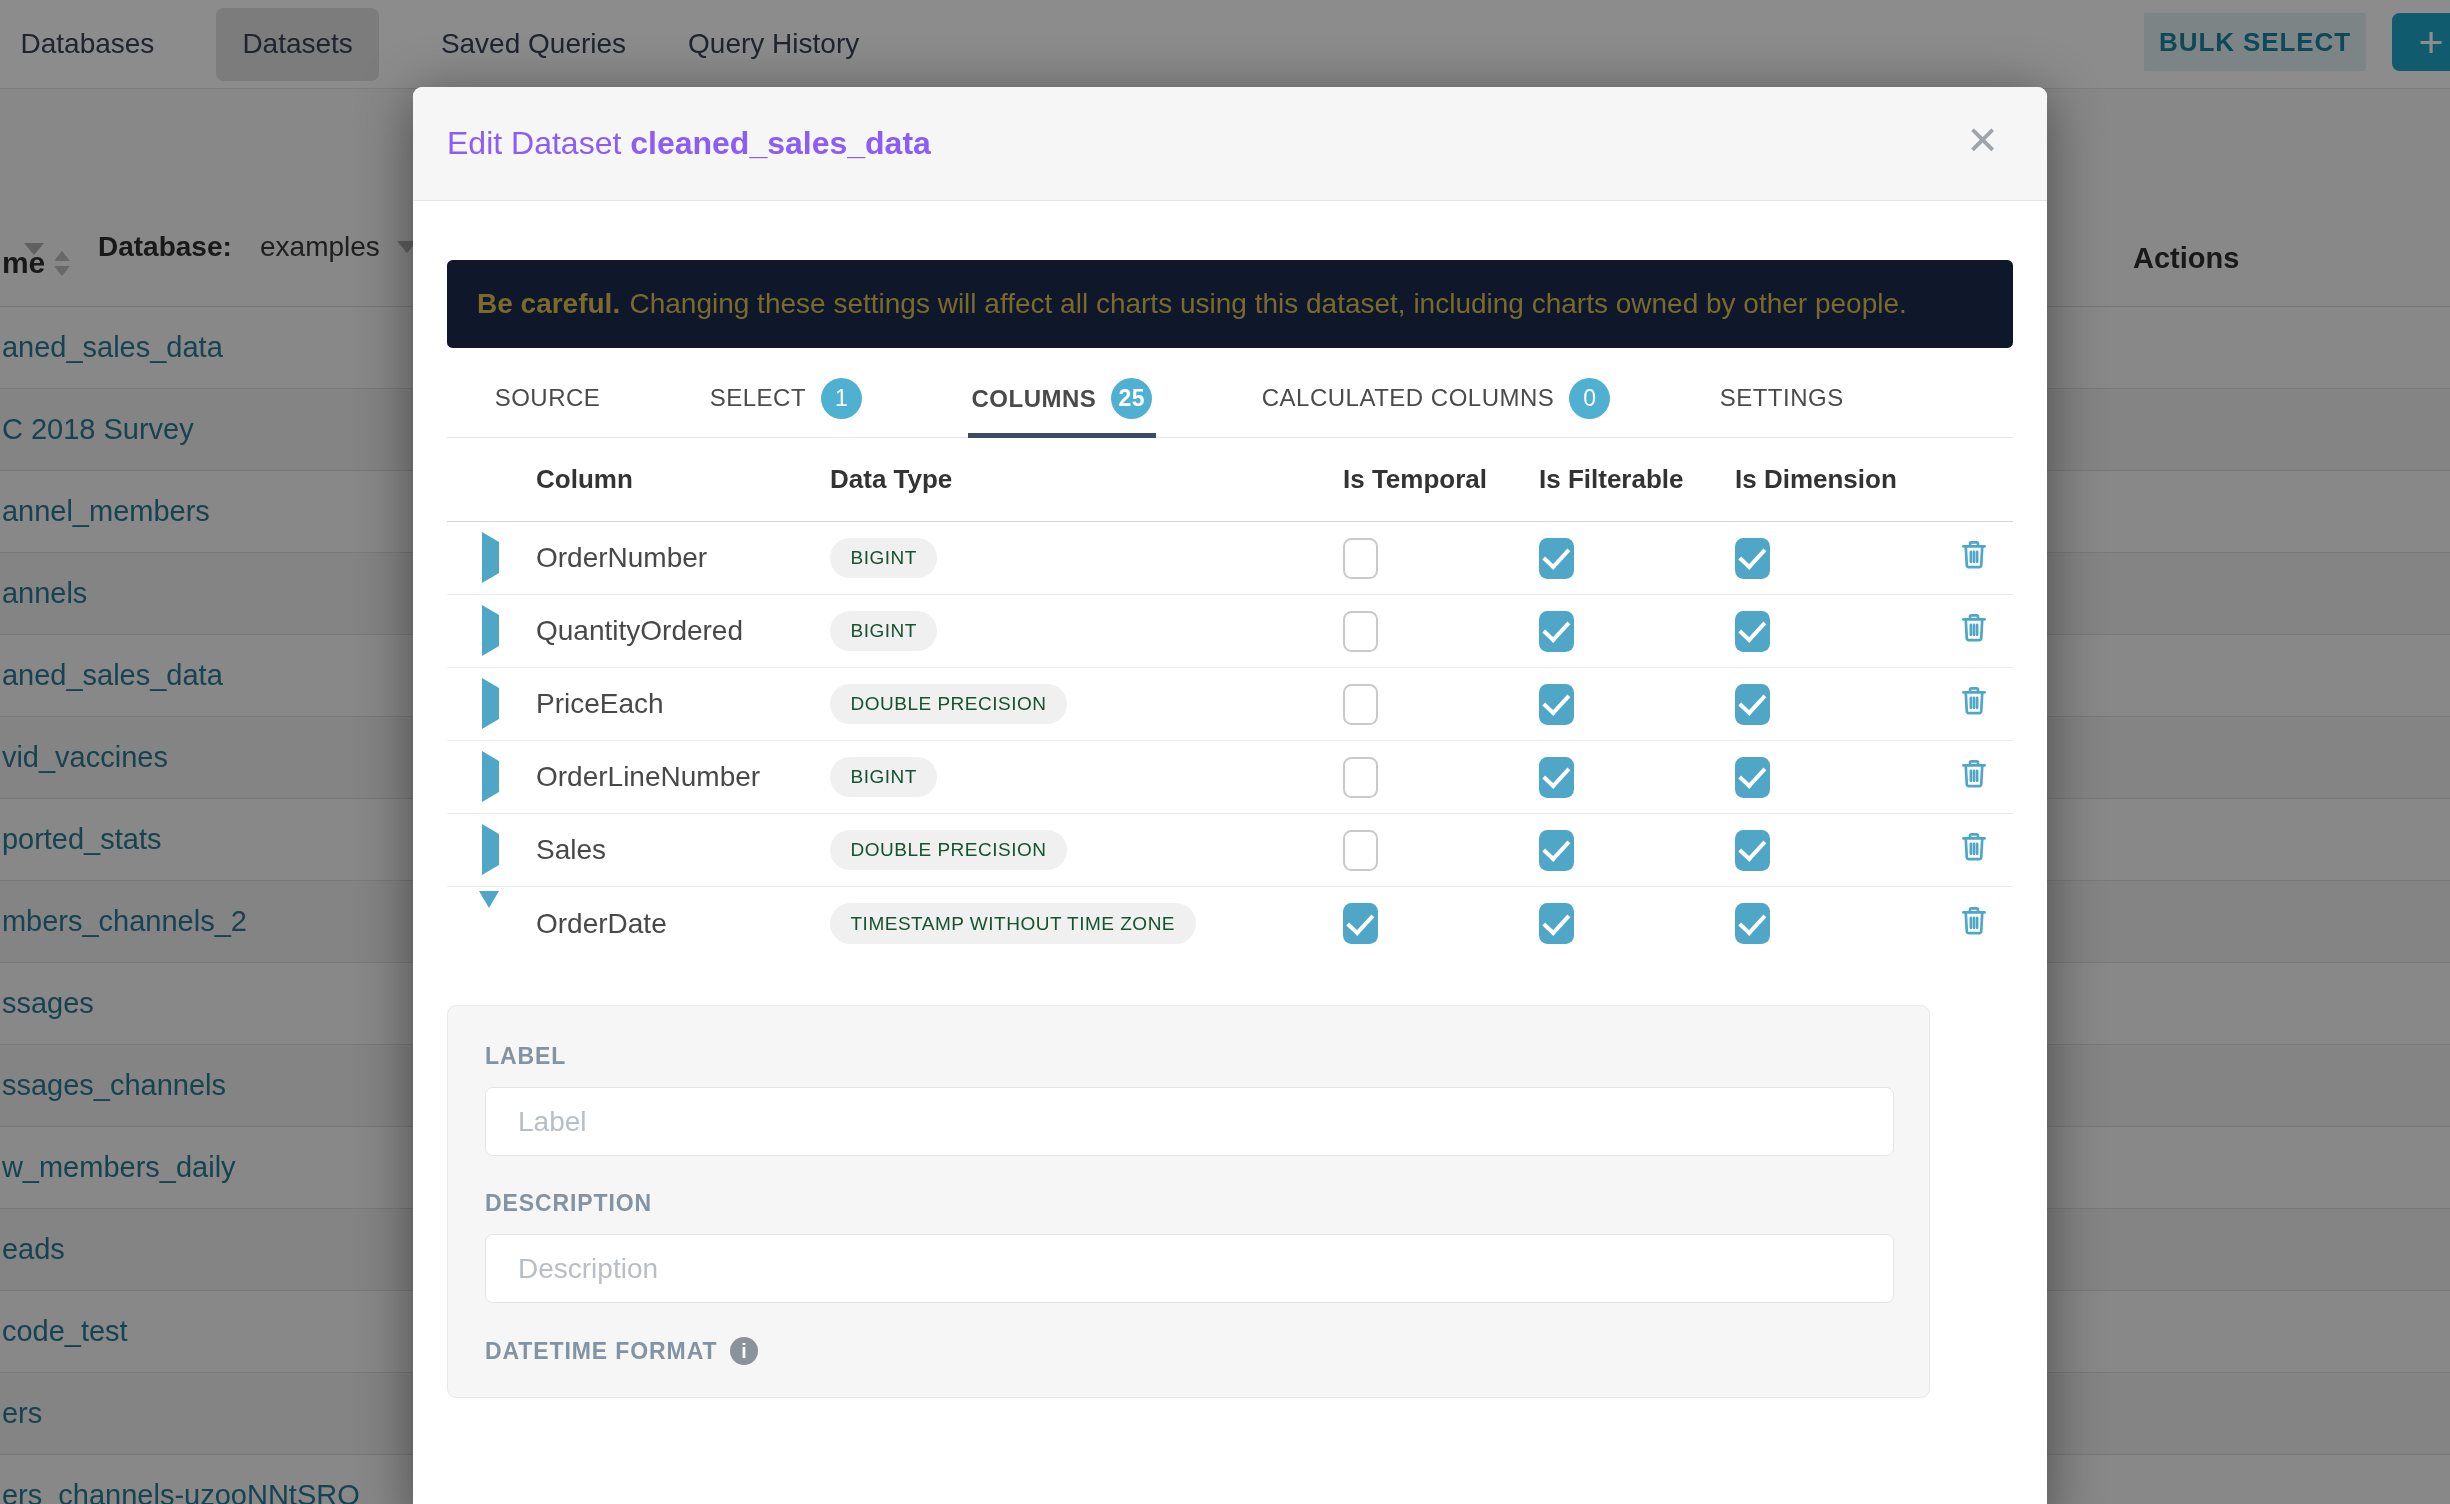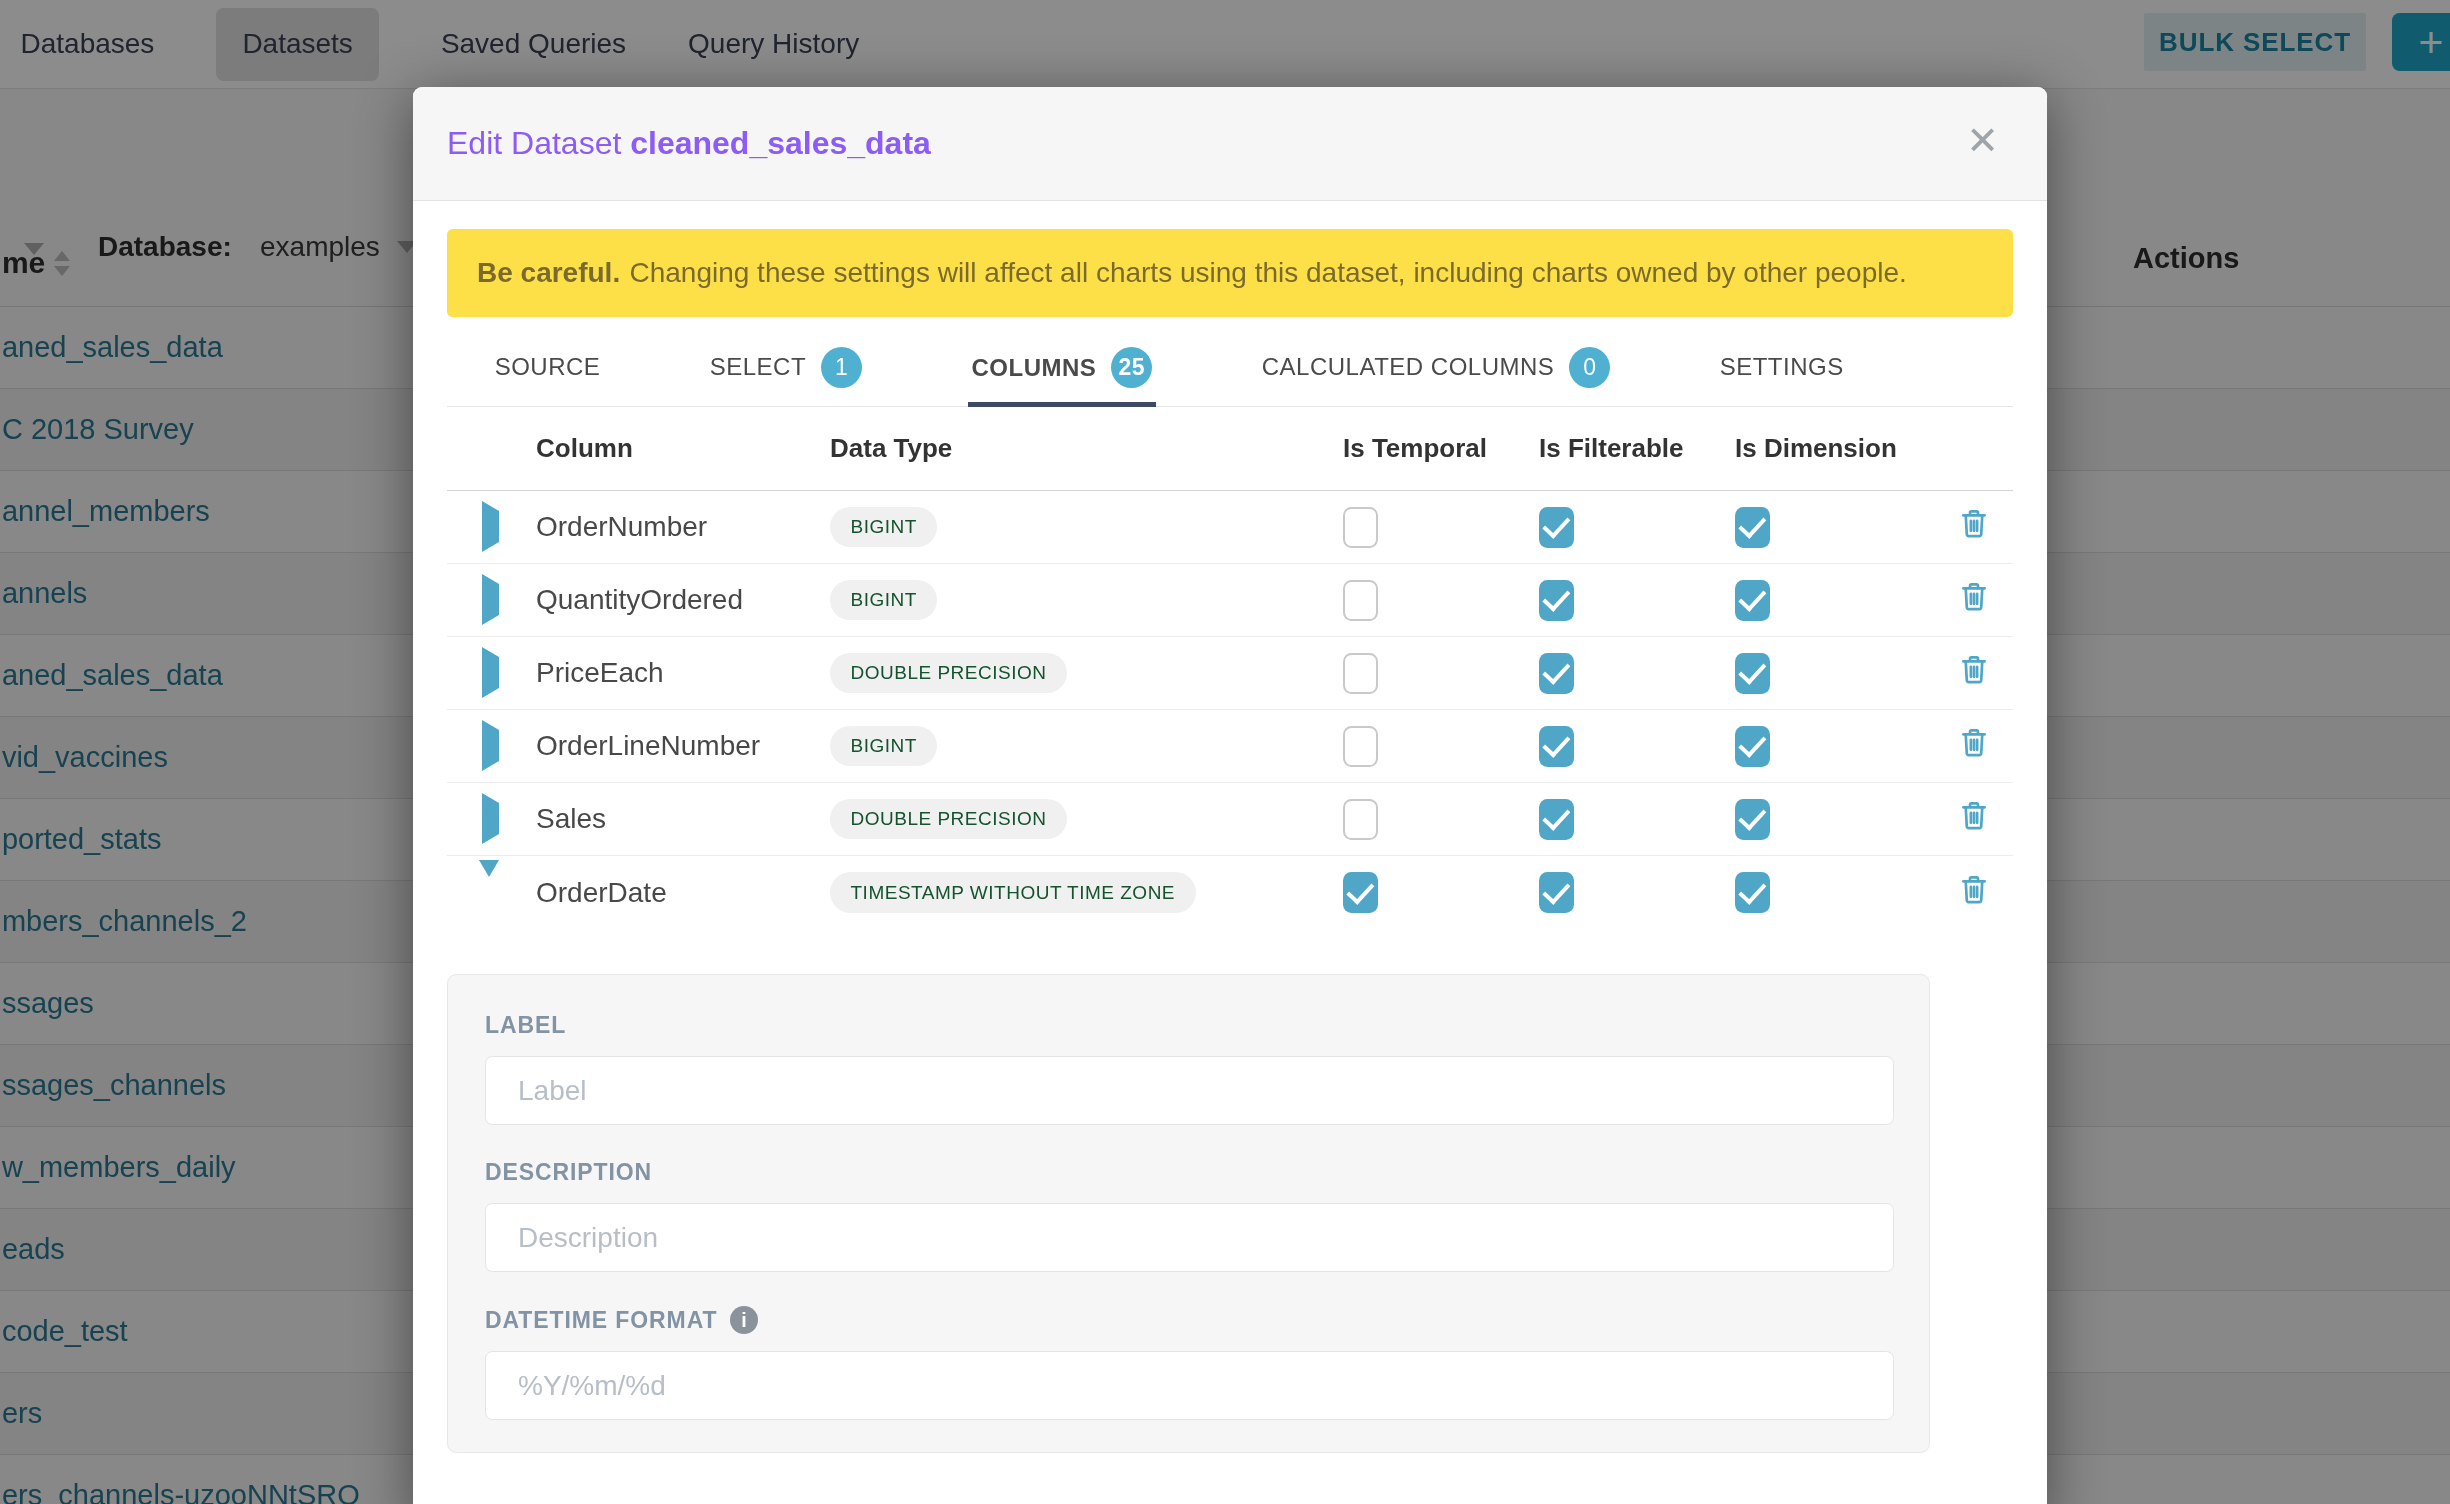--- a/index.html
+++ b/index.html
@@ -42,21 +42,21 @@
   
   .modal { position:absolute; left:413px; top:87px; width:1634px; height:1436px; background:#FFFFFF;
            border-radius:9.3px 9.3px 0 0; box-shadow:0 9.3px 56px rgba(0,0,0,0.45); z-index:10; }
   .modal-header { position:relative; height:114px; background:#F6F6F6; border-bottom:0.9px solid #E3E3E3;
            border-radius:9.3px 9.3px 0 0; display:flex; align-items:center; padding:0 56px 0 34px; }
   .modal-title { font-size:32px; color:#8b5cf6; }
   .modal-title b { font-weight:bold; }
   .close-x { position:absolute; right:48px; top:34px; font-size:39px; color:#9FA4A8; line-height:1; cursor:pointer; }
   .modal-body { padding:0 34px; }
 
-  .banner { margin-top:28px; height:88px; background:#fde047; border-radius:5.6px; display:flex; align-items:center;
+  .banner { margin-top:59px; height:88px; background:#0f172a; border-radius:5.6px; display:flex; align-items:center;
            padding:0 30px; font-size:28px; color:#7A6A2E; }
   .banner b { font-weight:bold; margin-right:9.3px; }
 
   .tabs { margin-top:24px; display:flex; gap:58px; border-bottom:0.9px solid #E6E6E6; }
   .tab { display:flex; align-items:center; gap:15px; font-size:24px; letter-spacing:0.5px; color:#4A4A4A;
            padding:5.6px 3.7px 18.6px 3.7px;margin-left:44px; }
   .tab.active { border-bottom:5.6px solid #3C4A66; margin-bottom:-0.9px; padding-bottom:13px;font-weight:bold; }
   .badge { min-width:41px; height:41px; border-radius:20.5px; background:#4FB0D2; color:#FFFFFF; font-size:23px;
            display:flex; align-items:center; justify-content:center; padding:0 5.6px; }
 
@@ -363,18 +363,17 @@
         </div>
         <input class="text-input" type="text" placeholder="Label" style="">
         <div class="field-label field-gap">
           <span>DESCRIPTION</span>
         </div>
         <input class="text-input" type="text" placeholder="Description" style="">
         <div class="field-label field-gap">
           <span>DATETIME FORMAT</span>
           <i class="info-icon">i</i>
         </div>
-        <input class="text-input" type="text" placeholder="%Y/%m/%d" style="">
       </div>
     </div>
   </div>
 </div>
 
 
 </body></html>

